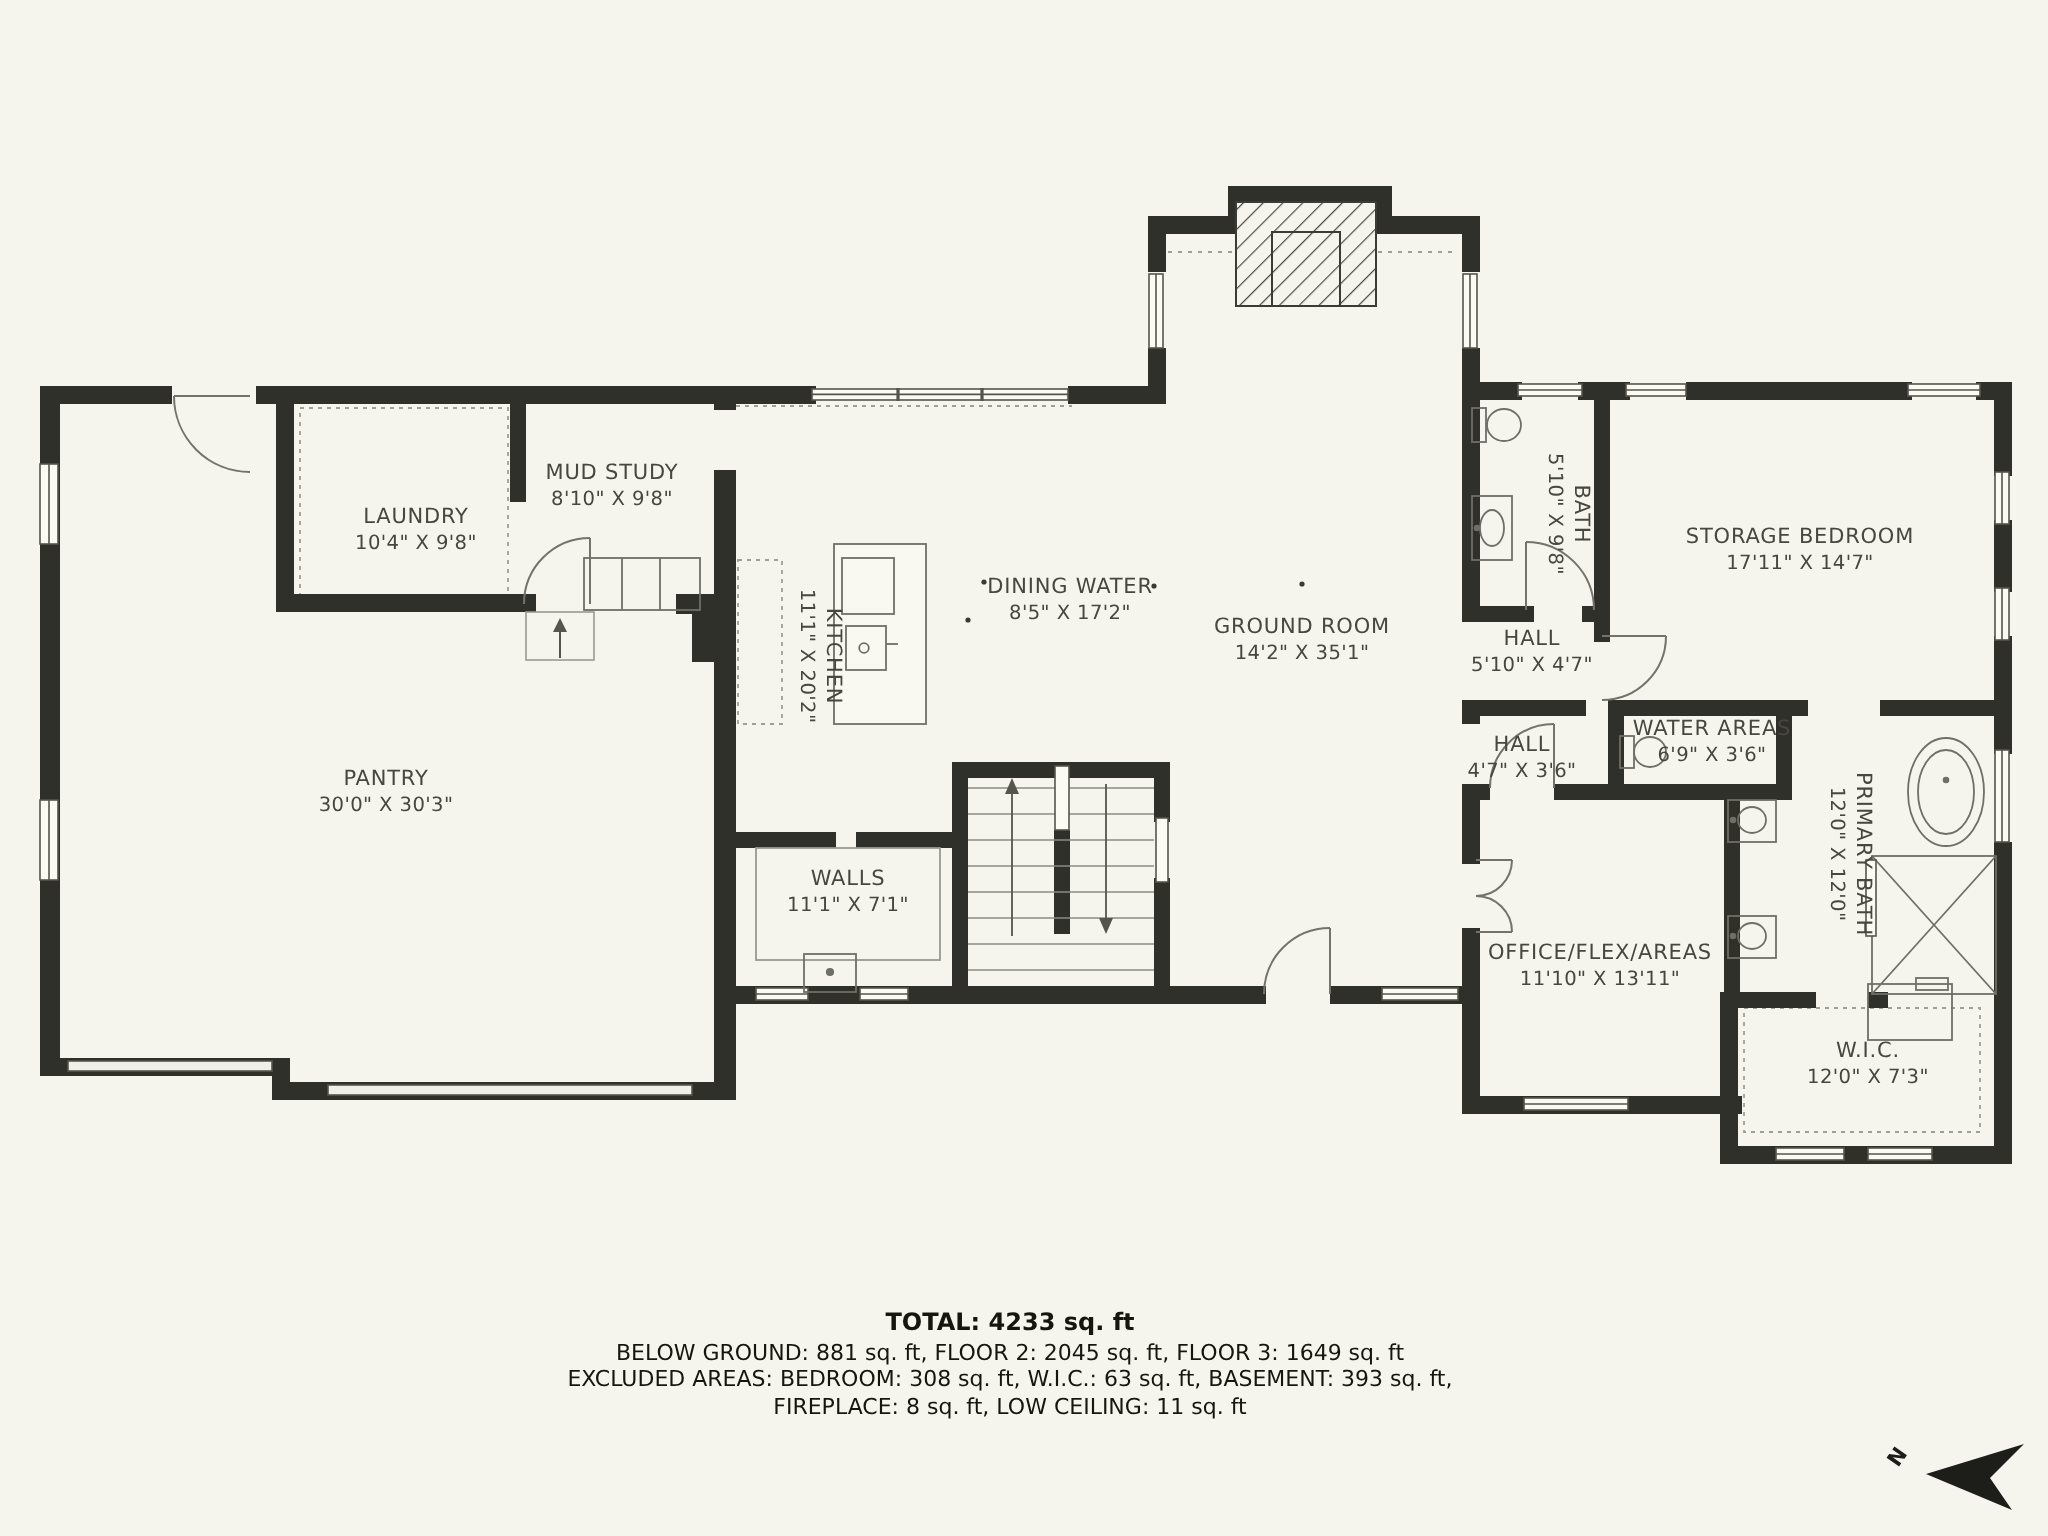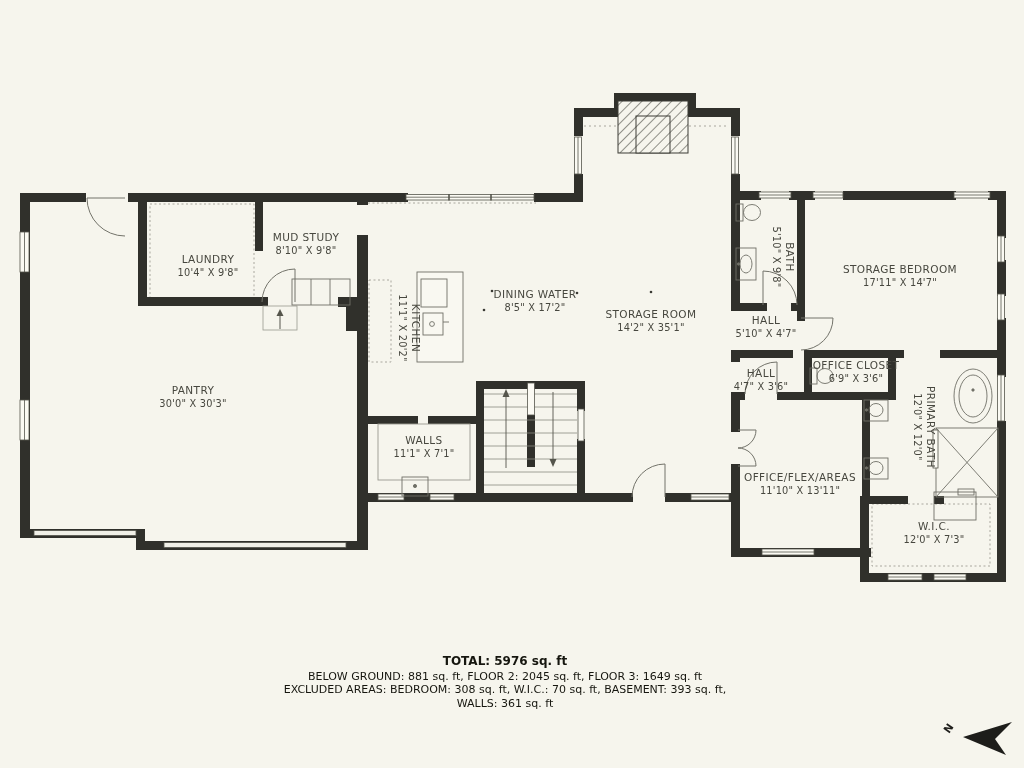--- a/index.html
+++ b/index.html
@@ -307,37 +307,37 @@
 </div>
 <div class="room-label vert" style="left:409px;top:328px">
   <span class="rname">KITCHEN</span>
   <span class="dims">11'1" X 20'2"</span>
 </div>
 <div class="room-label" style="left:535px;top:301px">
   <span class="rname">DINING WATER</span>
   <span class="dims">8'5" X 17'2"</span>
 </div>
 <div class="room-label" style="left:651px;top:321px">
-  <span class="rname">STORAGE ROOM</span>
+  <span class="rname">GROUND ROOM</span>
   <span class="dims">14'2" X 35'1"</span>
 </div>
 <div class="room-label vert" style="left:783px;top:257px">
   <span class="rname">BATH</span>
   <span class="dims">5'10" X 9'8"</span>
 </div>
 <div class="room-label" style="left:766px;top:327px">
   <span class="rname">HALL</span>
   <span class="dims">5'10" X 4'7"</span>
 </div>
 <div class="room-label" style="left:761px;top:380px">
   <span class="rname">HALL</span>
   <span class="dims">4'7" X 3'6"</span>
 </div>
 <div class="room-label" style="left:856px;top:372px">
-  <span class="rname">OFFICE CLOSET</span>
+  <span class="rname">WATER AREAS</span>
   <span class="dims">6'9" X 3'6"</span>
 </div>
 <div class="room-label" style="left:900px;top:276px">
   <span class="rname">STORAGE BEDROOM</span>
   <span class="dims">17'11" X 14'7"</span>
 </div>
 <div class="room-label vert" style="left:924px;top:427px">
   <span class="rname">PRIMARY BATH</span>
   <span class="dims">12'0" X 12'0"</span>
 </div>
@@ -348,19 +348,19 @@
 <div class="room-label" style="left:934px;top:533px">
   <span class="rname">W.I.C.</span>
   <span class="dims">12'0" X 7'3"</span>
 </div>
 <div class="room-label" style="left:424px;top:447px">
   <span class="rname">WALLS</span>
   <span class="dims">11'1" X 7'1"</span>
 </div>
 
 <div class="summary">
-  <div class="total">TOTAL: 5976 sq. ft</div>
+  <div class="total">TOTAL: 4233 sq. ft</div>
   <div>BELOW GROUND: 881 sq. ft, FLOOR 2: 2045 sq. ft, FLOOR 3: 1649 sq. ft</div>
-  <div>EXCLUDED AREAS: BEDROOM: 308 sq. ft, W.I.C.: 70 sq. ft, BASEMENT: 393 sq. ft,</div>
-  <div>WALLS: 361 sq. ft</div>
+  <div>EXCLUDED AREAS: BEDROOM: 308 sq. ft, W.I.C.: 63 sq. ft, BASEMENT: 393 sq. ft,</div>
+  <div>FIREPLACE: 8 sq. ft, LOW CEILING: 11 sq. ft</div>
 </div>
 
 </div>
 
 </body></html>

